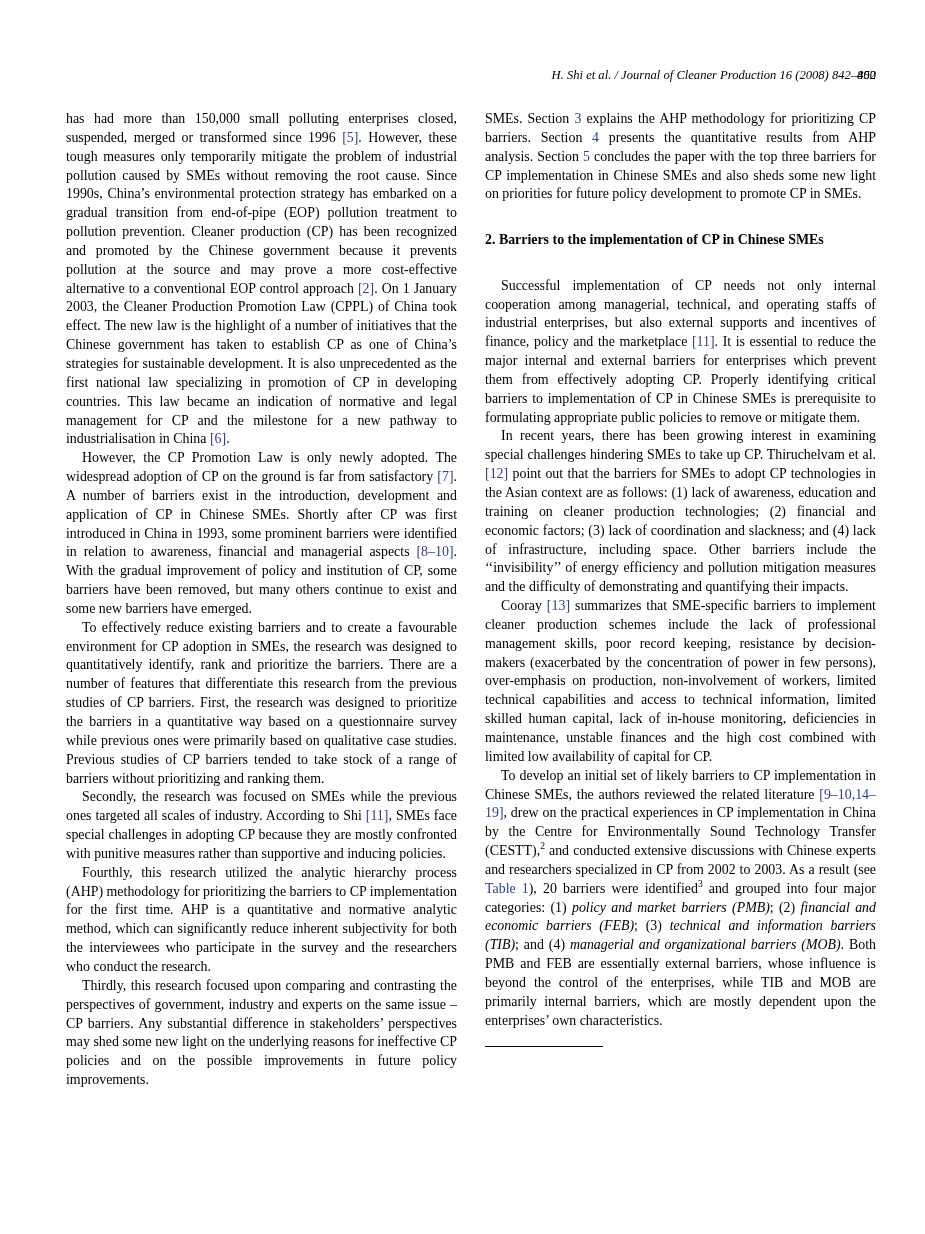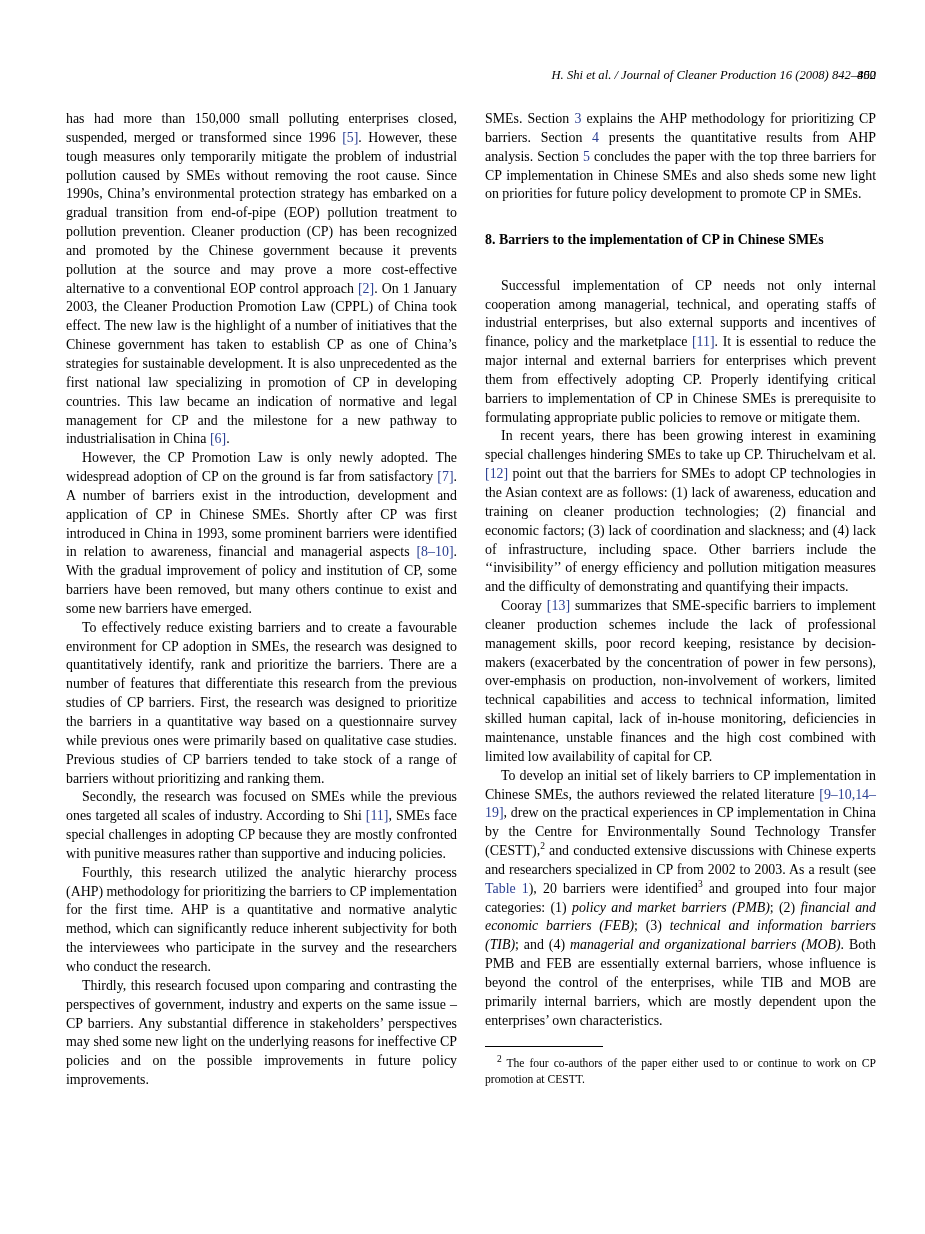--- a/index.html
+++ b/index.html
@@ -80,26 +80,25 @@
       <p class="noindent">has had more than 150,000 small polluting enterprises closed, suspended, merged or transformed since 1996 <span class="ref">[5]</span>. However, these tough measures only temporarily mitigate the problem of industrial pollution caused by SMEs without removing the root cause. Since 1990s, China’s environmental protection strategy has embarked on a gradual transition from end-of-pipe (EOP) pollution treatment to pollution prevention. Cleaner production (CP) has been recognized and promoted by the Chinese government because it prevents pollution at the source and may prove a more cost-effective alternative to a conventional EOP control approach <span class="ref">[2]</span>. On 1 January 2003, the Cleaner Production Promotion Law (CPPL) of China took effect. The new law is the highlight of a number of initiatives that the Chinese government has taken to establish CP as one of China’s strategies for sustainable development. It is also unprecedented as the first national law specializing in promotion of CP in developing countries. This law became an indication of normative and legal management for CP and the milestone for a new pathway to industrialisation in China <span class="ref">[6]</span>.</p>
       <p>However, the CP Promotion Law is only newly adopted. The widespread adoption of CP on the ground is far from satisfactory <span class="ref">[7]</span>. A number of barriers exist in the introduction, development and application of CP in Chinese SMEs. Shortly after CP was first introduced in China in 1993, some prominent barriers were identified in relation to awareness, financial and managerial aspects <span class="ref">[8–10]</span>. With the gradual improvement of policy and institution of CP, some barriers have been removed, but many others continue to exist and some new barriers have emerged.</p>
       <p>To effectively reduce existing barriers and to create a favourable environment for CP adoption in SMEs, the research was designed to quantitatively identify, rank and prioritize the barriers. There are a number of features that differentiate this research from the previous studies of CP barriers. First, the research was designed to prioritize the barriers in a quantitative way based on a questionnaire survey while previous ones were primarily based on qualitative case studies. Previous studies of CP barriers tended to take stock of a range of barriers without prioritizing and ranking them.</p>
       <p>Secondly, the research was focused on SMEs while the previous ones targeted all scales of industry. According to Shi <span class="ref">[11]</span>, SMEs face special challenges in adopting CP because they are mostly confronted with punitive measures rather than supportive and inducing policies.</p>
       <p>Fourthly, this research utilized the analytic hierarchy process (AHP) methodology for prioritizing the barriers to CP implementation for the first time. AHP is a quantitative and normative analytic method, which can significantly reduce inherent subjectivity for both the interviewees who participate in the survey and the researchers who conduct the research.</p>
       <p>Thirdly, this research focused upon comparing and contrasting the perspectives of government, industry and experts on the same issue – CP barriers. Any substantial difference in stakeholders’ perspectives may shed some new light on the underlying reasons for ineffective CP policies and on the possible improvements in future policy improvements.</p>
     </div>
 
     <div class="column">
       <p class="noindent">SMEs. Section <span class="ref">3</span> explains the AHP methodology for prioritizing CP barriers. Section <span class="ref">4</span> presents the quantitative results from AHP analysis. Section <span class="ref">5</span> concludes the paper with the top three barriers for CP implementation in Chinese SMEs and also sheds some new light on priorities for future policy development to promote CP in SMEs.</p>
-      <h2 class="section-heading">8. Barriers to the implementation of CP in Chinese SMEs</h2>
+      <h2 class="section-heading">2. Barriers to the implementation of CP in Chinese SMEs</h2>
       <p>Successful implementation of CP needs not only internal cooperation among managerial, technical, and operating staffs of industrial enterprises, but also external supports and incentives of finance, policy and the marketplace <span class="ref">[11]</span>. It is essential to reduce the major internal and external barriers for enterprises which prevent them from effectively adopting CP. Properly identifying critical barriers to implementation of CP in Chinese SMEs is prerequisite to formulating appropriate public policies to remove or mitigate them.</p>
       <p>In recent years, there has been growing interest in examining special challenges hindering SMEs to take up CP. Thiruchelvam et al. <span class="ref">[12]</span> point out that the barriers for SMEs to adopt CP technologies in the Asian context are as follows: (1) lack of awareness, education and training on cleaner production technologies; (2) financial and economic factors; (3) lack of coordination and slackness; and (4) lack of infrastructure, including space. Other barriers include the ‘‘invisibility’’ of energy efficiency and pollution mitigation measures and the difficulty of demonstrating and quantifying their impacts.</p>
       <p>Cooray <span class="ref">[13]</span> summarizes that SME-specific barriers to implement cleaner production schemes include the lack of professional management skills, poor record keeping, resistance by decision-makers (exacerbated by the concentration of power in few persons), over-emphasis on production, non-involvement of workers, limited technical capabilities and access to technical information, limited skilled human capital, lack of in-house monitoring, deficiencies in maintenance, unstable finances and the high cost combined with limited low availability of capital for CP.</p>
       <p>To develop an initial set of likely barriers to CP implementation in Chinese SMEs, the authors reviewed the related literature <span class="ref">[9–10,14–19]</span>, drew on the practical experiences in CP implementation in China by the Centre for Environmentally Sound Technology Transfer (CESTT),<sup>2</sup> and conducted extensive discussions with Chinese experts and researchers specialized in CP from 2002 to 2003. As a result (see <span class="ref">Table 1</span>), 20 barriers were identified<sup>3</sup> and grouped into four major categories: (1) <i>policy and market barriers (PMB)</i>; (2) <i>financial and economic barriers (FEB)</i>; (3) <i>technical and information barriers (TIB)</i>; and (4) <i>managerial and organizational barriers (MOB)</i>. Both PMB and FEB are essentially external barriers, whose influence is beyond the control of the enterprises, while TIB and MOB are primarily internal barriers, which are mostly dependent upon the enterprises’ own characteristics.</p>
 
       <div class="footnotes">
         <div class="fn-rule"></div>
-        <p><sup>2</sup> The four co-authors of the paper either used to or continue to work on CP promotion at CESTT.</p>
       </div>
     </div>
 
   </div>
 </div>
 
 </body></html>

